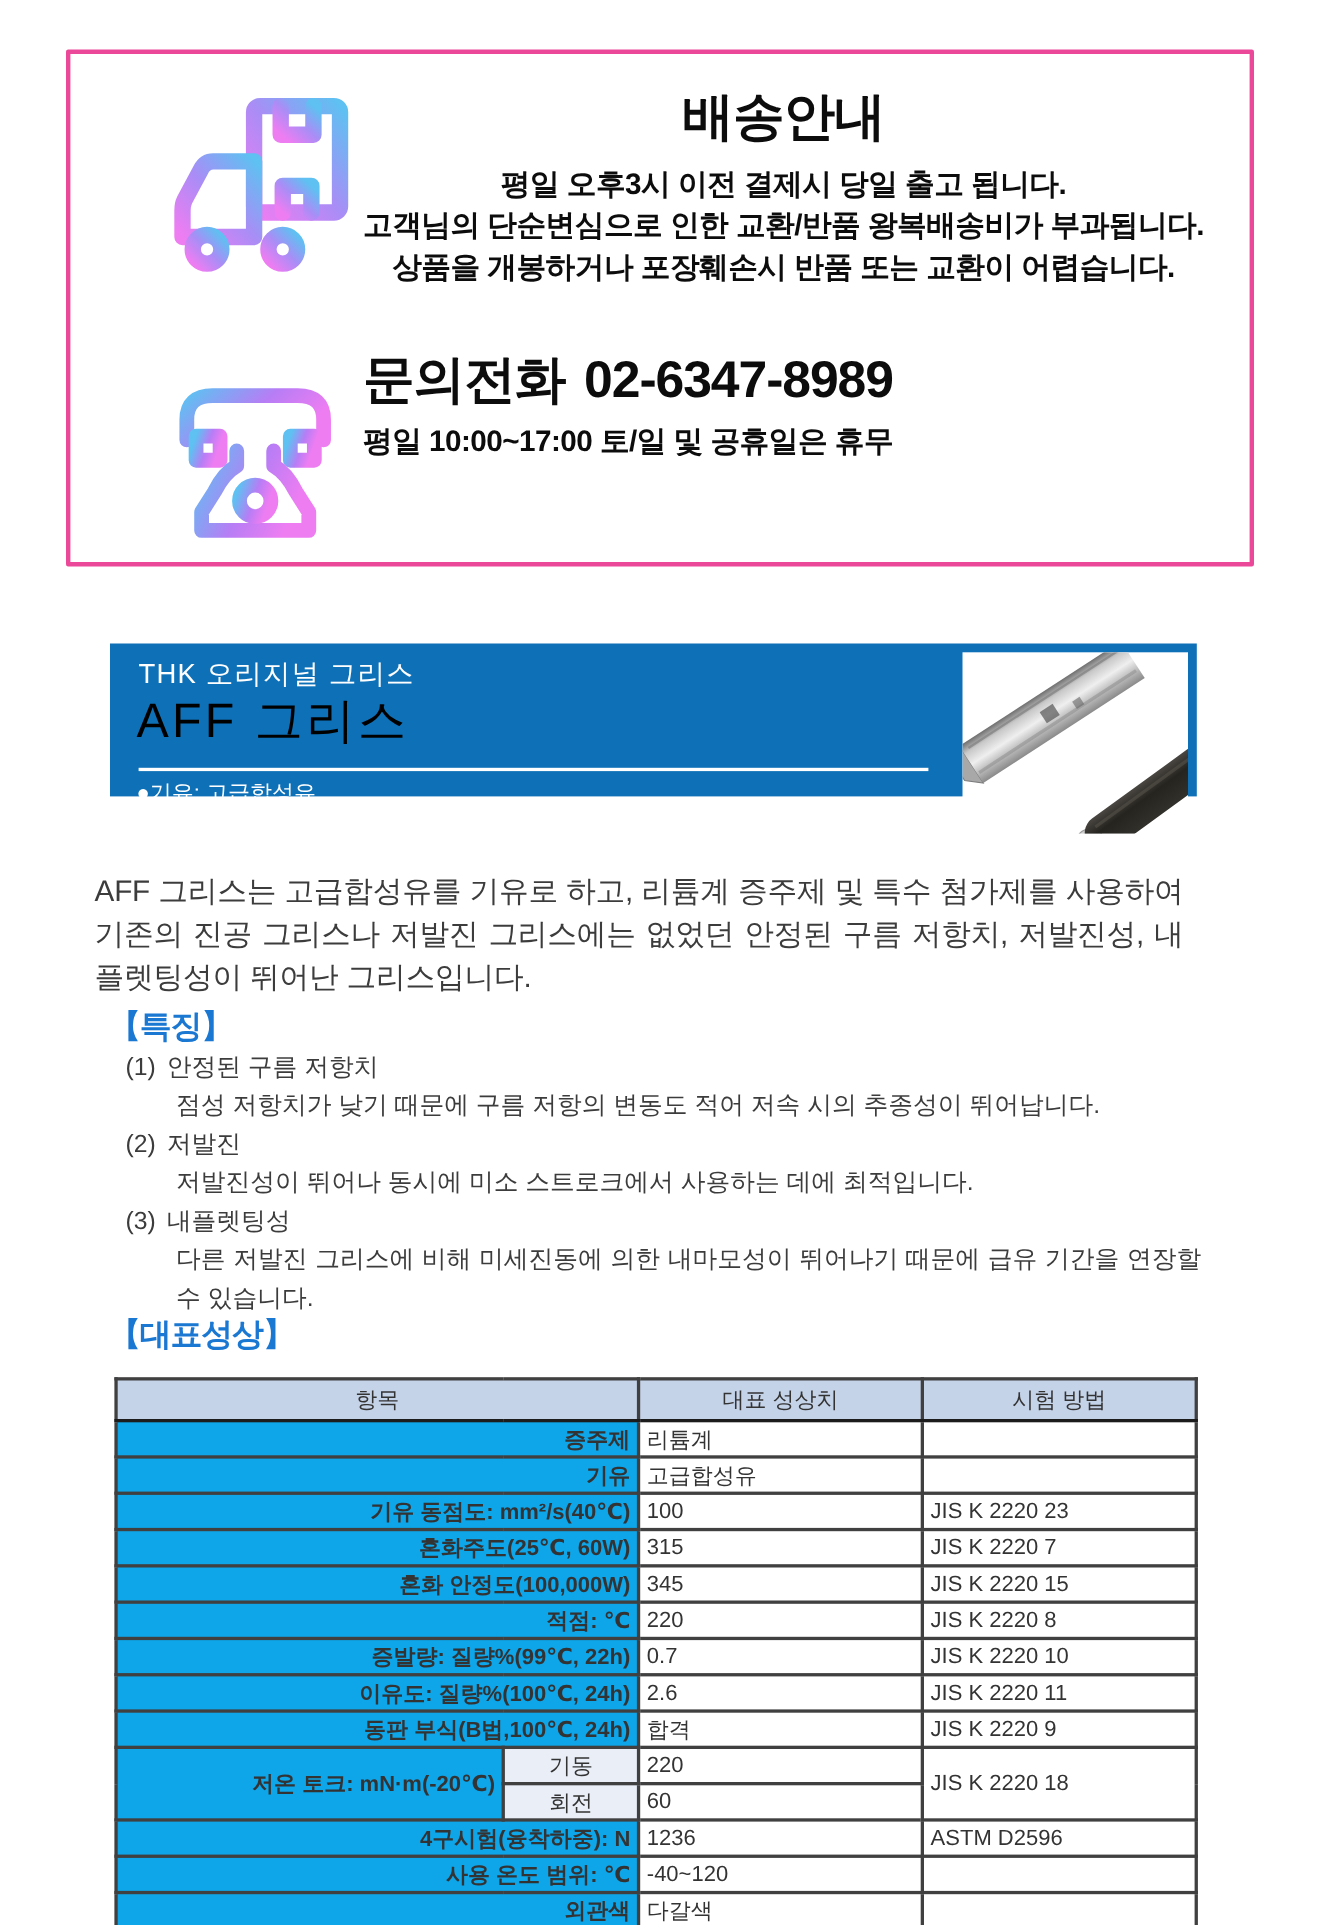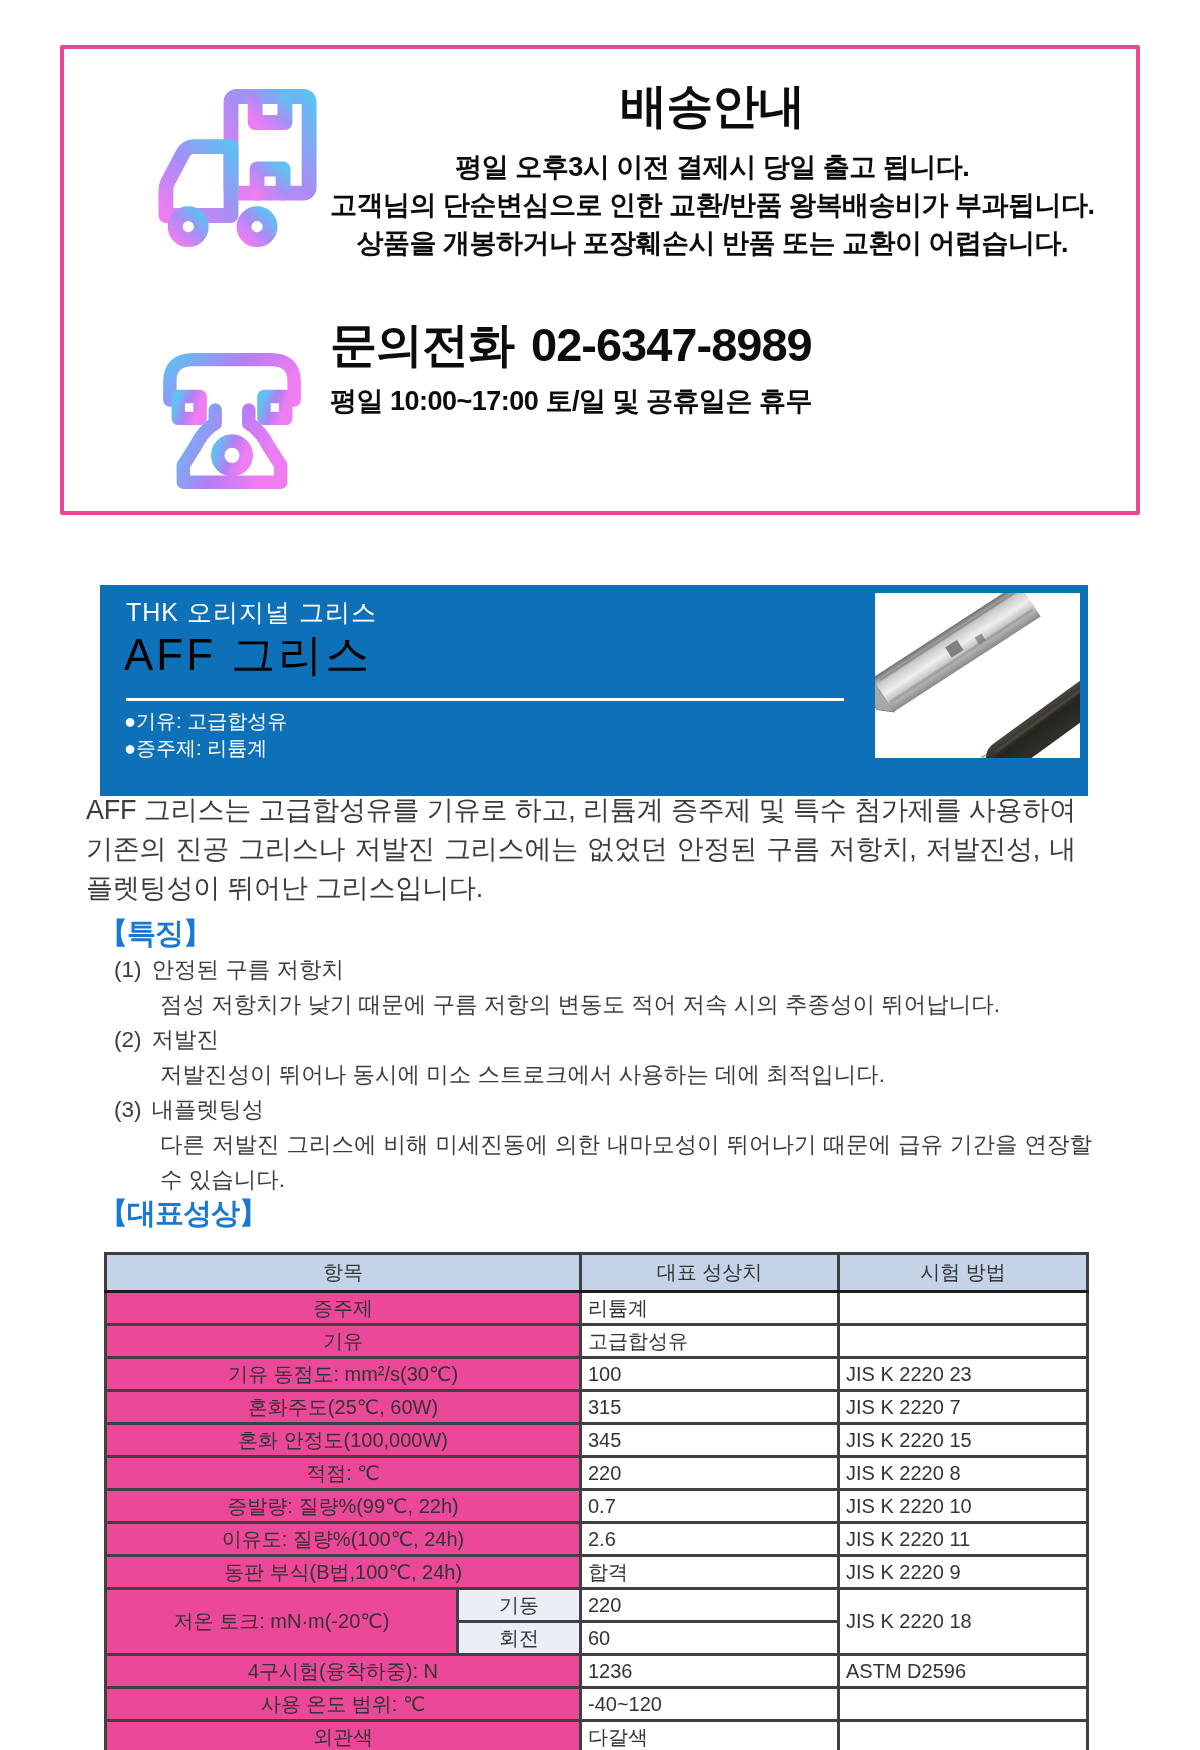--- a/index.html
+++ b/index.html
@@ -18,21 +18,21 @@
   .ship-truck { left:74px; top:32px; width:186px; height:176px; }
   .ship-phoneicon { left:84px; top:276px; width:168px; height:170px; }
   .ship-main { left:266px; top:30px; }
   .ship-title { font-size:47px; font-weight:800; color:#0c0c0c; letter-spacing:-1px; line-height:1.15; }
   .ship-lines { margin-top:15px; font-size:27px; font-weight:700; color:#0c0c0c; line-height:38px; letter-spacing:-0.5px; }
   .ship-phone { left:266px; top:268px; }
   .phone-line { display:flex; gap:17px; align-items:baseline; font-size:47px; font-weight:800; color:#0c0c0c; letter-spacing:-1px; line-height:1.2; }
   .phone-hours { margin-top:10px; font-size:27px; font-weight:700; color:#0c0c0c; letter-spacing:-0.5px; }
 
   
-  .product-box { left:100px; top:585px; width:988px; height:211px; background:#0e71b8;text-decoration:underline; }
+  .product-box { left:100px; top:585px; width:988px; height:139px; background:#0e71b8;text-decoration:underline; }
   .p-sub   { left:26px; top:11px;  font-size:25px; font-weight:400; color:#ffffff; letter-spacing:1px; }
   .p-title { left:24px; top:41px;  font-size:44px; font-weight:400; color:#000000; letter-spacing:3px; }
   .p-rule  { left:26px; top:113px; width:718px; height:3px; background:#ffffff; }
   .p-bullets { left:24px; top:123px; font-size:20px; line-height:27px; color:#ffffff; font-weight:400; }
   .p-img { right:8px; top:8px; width:205px; height:165px; background:#ffffff; overflow:hidden; }
 
   
   .desc { left:86px; top:791px; width:990px; font-size:27px; line-height:39px;
           color:#3c3c3c; text-align:justify; letter-spacing:-0.2px; }
 
@@ -49,21 +49,21 @@
 
   
   .prop-table-wrap { left:104px; top:1252px; }
   table.props { border-collapse:collapse; table-layout:fixed; width:982px;
                 border:2px solid #1c1c1c; font-size:20px; color:#333; }
   table.props col.cA { width:352px; } table.props col.cB { width:123px; }
   table.props col.cC { width:258px; } table.props col.cD { width:249px; }
   table.props th, table.props td { border:3px solid #404040; height:33px; padding:1px 6px; }
   table.props thead th { background:#c5d3e9; height:38px; font-weight:500; text-align:center;
                          border-bottom:3px solid #1c1c1c; }
-  td.c-item { background:#ec4899; text-align:center; padding-left:10px; }
+  td.c-item { background:#0ea5e9; text-align:right; padding-left:10px;font-weight:bold; }
   td.c-sub  { background:#e9eef7; text-align:center; }
   td.c-val, td.c-method { background:#ffffff; }
 </style>
 </head>
 <body>
 
 <div class="abs shipping-box">
 
   <svg class="abs ship-truck" viewBox="0 0 100 92">
     <defs>
@@ -200,21 +200,21 @@
         <td class="c-item" colspan="2">증주제</td>
         <td class="c-val">리튬계</td>
         <td class="c-method"></td>
       </tr>
       <tr>
         <td class="c-item" colspan="2">기유</td>
         <td class="c-val">고급합성유</td>
         <td class="c-method"></td>
       </tr>
       <tr>
-        <td class="c-item" colspan="2">기유 동점도: mm²/s(30℃)</td>
+        <td class="c-item" colspan="2">기유 동점도: mm²/s(40℃)</td>
         <td class="c-val">100</td>
         <td class="c-method">JIS K 2220 23</td>
       </tr>
       <tr>
         <td class="c-item" colspan="2">혼화주도(25℃, 60W)</td>
         <td class="c-val">315</td>
         <td class="c-method">JIS K 2220 7</td>
       </tr>
       <tr>
         <td class="c-item" colspan="2">혼화 안정도(100,000W)</td>

